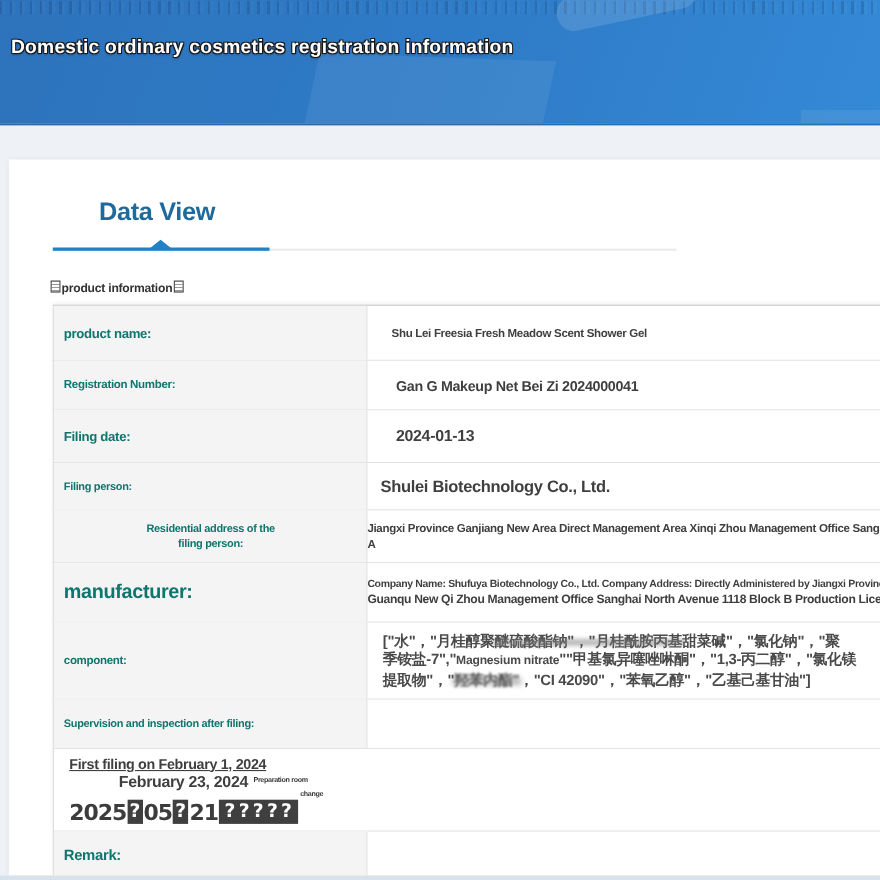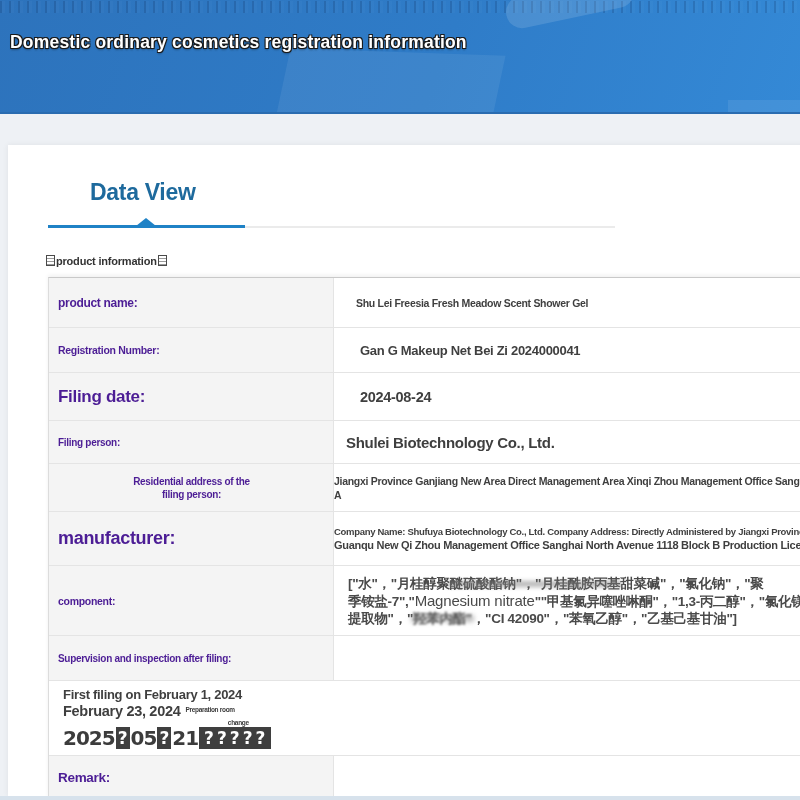--- a/index.html
+++ b/index.html
@@ -36,54 +36,54 @@
   .btofu{display:inline-block;width:7px;height:9px;border:1px solid #4a4a4a;margin:0 1px;vertical-align:-1px;
     background:repeating-linear-gradient(0deg,#9a9a9a 0 1px,transparent 1px 3px);}
   
   .info-table{position:absolute;left:40px;top:132px;width:1060px;
     border:1px solid #dcdcdc;border-top:1px solid #c9c9c9;box-sizing:border-box;
     box-shadow:0 -2px 4px rgba(0,0,0,.06);}
   .row{display:flex;border-bottom:1px solid #e4e4e4;box-sizing:border-box;}
   .row:last-child{border-bottom:none;}
   .lbl{width:285px;min-width:285px;background:#f4f4f4;border-right:1px solid #e4e4e4;
     display:flex;align-items:center;padding:0 8px 0 9px;box-sizing:border-box;
-    color:#4c1d95;font-weight:bold;letter-spacing:-.3px;}
+    color:#0f766e;font-weight:bold;letter-spacing:-.3px;}
   .lbl.center{justify-content:center;text-align:center;line-height:13px;}
   .val{flex:1;display:flex;flex-direction:column;justify-content:center;align-items:flex-start;
     padding-left:14px;box-sizing:border-box;color:#3f3f3f;font-weight:bold;letter-spacing:-.3px;}
   .nowrap{white-space:nowrap;}
   .centerblock{width:458px;text-align:center;padding-left:0;}
   
   .r1{height:50px}.r2{height:45px}.r3{height:48px}.r4{height:43px}.r5{height:48px}
   .r6{height:54px}.r7{height:70px}.r8{height:45px}.r9{height:75px}.r10{height:42px}
   
-  .r1 .lbl{font-size:12px}.r2 .lbl{font-size:10.5px}.r3 .lbl{font-size:17px}
+  .r1 .lbl{font-size:12px}.r2 .lbl{font-size:10.5px}.r3 .lbl{font-size:12px}
   .r4 .lbl{font-size:10px}.r5 .lbl{font-size:10px}.r6 .lbl{font-size:18px}
   .r7 .lbl{font-size:10.5px}.r8 .lbl{font-size:10px}.r9 .lbl{font-size:15px;padding-left:16px}
   .r10 .lbl{font-size:13.5px}
   
   .r1 .val{font-size:10.5px;padding-left:22px;font-weight:bold;}
   .r2 .val{font-size:13px;padding-left:26px;}
   .r3 .val{font-size:14.5px;padding-left:26px;}
   .r4 .val{font-size:15px;padding-left:12px;}
   .r5 .val{font-size:10.5px;}
   .r5 .val .line{line-height:14px;}
   .r6 .val .m1{font-size:9.5px;line-height:13px;}
   .r6 .val .m2{font-size:11px;line-height:15px;}
   .r7 .val{font-size:13.5px;color:#4a4a4a;}
   .r7 .val .cline{line-height:17px;}
-  .latin-small{font-size:15px;font-weight:normal;letter-spacing:-.2px;}
+  .latin-small{font-size:11px;font-weight:bold;letter-spacing:-.2px;}
   .smudge-wrap{position:relative;display:inline-block;}
   .smudge-wrap::after{content:"";position:absolute;left:24%;right:34%;top:40%;height:6px;
     background:rgba(125,125,125,.55);filter:blur(2px);pointer-events:none;}
   .blurred{filter:blur(1.1px);position:relative;}
   .blurred::after{content:"";position:absolute;left:-2px;right:-2px;top:30%;height:7px;
     background:rgba(130,130,130,.5);filter:blur(2px);}
-  .r9 .val .h1{font-size:13px;line-height:16px;}
-  .r9 .val .h2{font-size:14.5px;line-height:16px;display:flex;align-items:flex-start;}
+  .r9 .val .h1{font-size:13px;line-height:16px;text-decoration:underline;}
+  .r9 .val .h2{font-size:14.5px;line-height:16px;display:flex;align-items:flex-start;margin-left:45px;}
   .tiny-col{display:flex;flex-direction:column;font-size:6.5px;line-height:7px;margin-left:5px;
     padding-top:3px;color:#3a3a3a;font-weight:bold;}
   .tiny-col .t2{align-self:flex-end;margin-top:6px;margin-right:-14px;}
   .r9 .val .h3{font-size:20px;line-height:23px;font-weight:bold;color:#3c3c3c;
     font-family:"DejaVu Sans",sans-serif;letter-spacing:-1px;display:flex;align-items:flex-start;margin-top:1px;}
   .tofu{background:#3f3f3f;color:#fff;font-weight:bold;font-size:17px;line-height:22px;
     padding:0 2px;margin:0 1px;display:inline-block;letter-spacing:0;}
   .tofu.wide{letter-spacing:3px;padding:0 3px 0 5px;}
 </style>
 </head>
@@ -119,21 +119,21 @@
     <div class="row r2">
       <div class="lbl">Registration Number:</div>
       <div class="val">
           <span class="nowrap">Gan G Makeup Net Bei Zi 2024000041</span>
         </div>
     </div>
 
     <div class="row r3">
       <div class="lbl">Filing date:</div>
       <div class="val">
-          <span class="nowrap">2024-08-24</span>
+          <span class="nowrap">2024-01-13</span>
         </div>
     </div>
 
     <div class="row r4">
       <div class="lbl">Filing person:</div>
       <div class="val">
           <span class="nowrap">Shulei Biotechnology Co., Ltd.</span>
         </div>
     </div>
 

